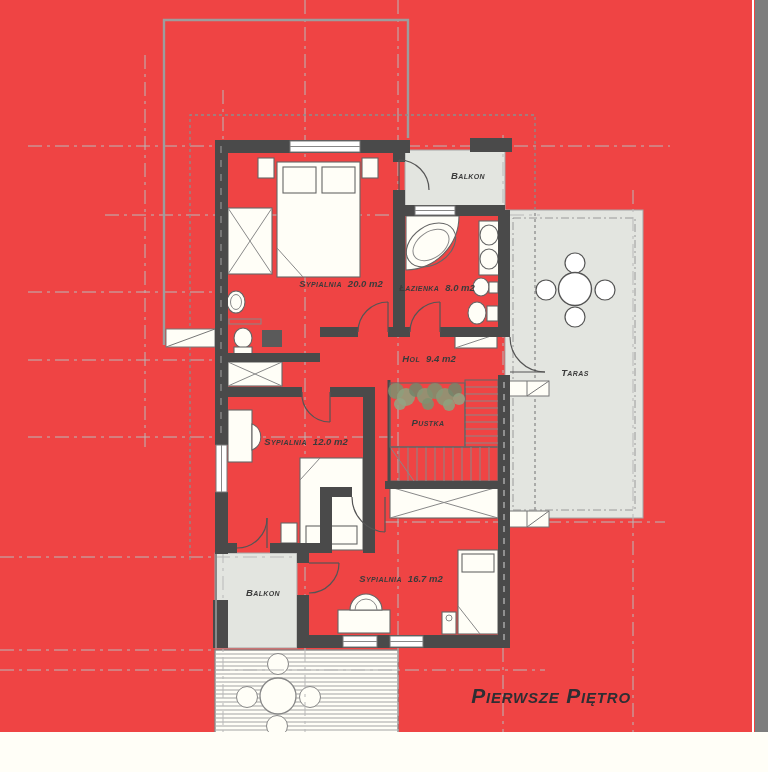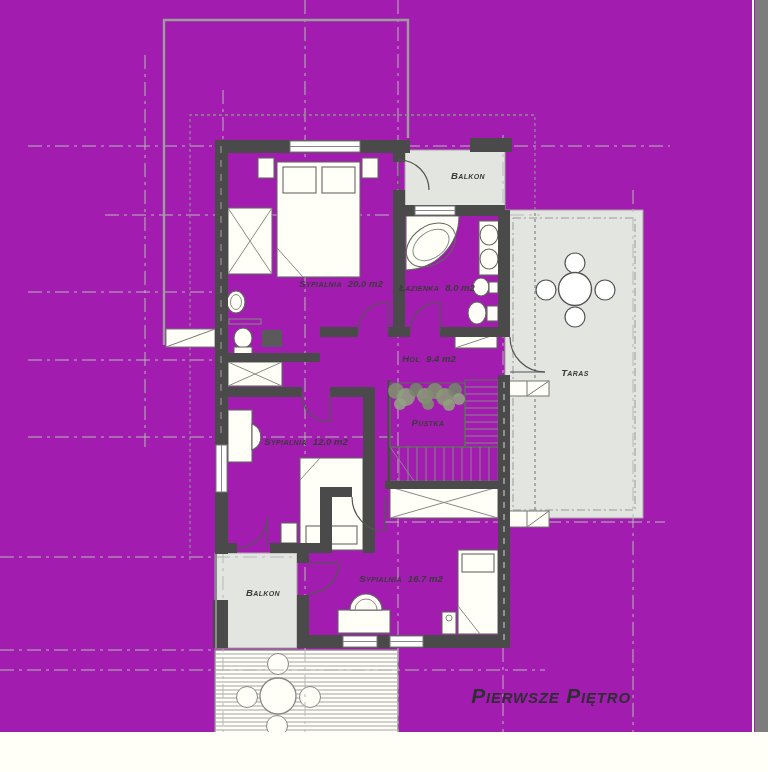--- a/index.html
+++ b/index.html
@@ -1,17 +1,17 @@
 <!DOCTYPE html>
 <html><head>
 <meta charset="utf-8">
 <style>
   html,body{margin:0;padding:0;background:#fffef7;}
   #stage{position:relative;width:768px;height:732px;overflow:hidden;
-         font-family:"Liberation Sans",sans-serif;background:#a21caf;}
+         font-family:"Liberation Sans",sans-serif;background:#ef4444;}
   svg{position:absolute;left:0;top:0;}
   text{font-family:"Liberation Sans",sans-serif;}
   .lbl{font-style:italic;font-weight:bold;font-size:9.5px;fill:#3b3b3b;
        font-variant:small-caps;letter-spacing:.4px;}
   .lbl-area{font-style:italic;font-weight:bold;font-size:9.5px;fill:#3b3b3b;}
   .title{font-style:italic;font-weight:bold;font-size:21px;fill:#2e2e33;
          font-variant:small-caps;letter-spacing:.8px;}
   .wall{fill:#4a4a4a;stroke:none;}
   .thin{stroke:#666;stroke-width:1.1;fill:none;}
   .thin2{stroke:#888;stroke-width:1;fill:none;}

